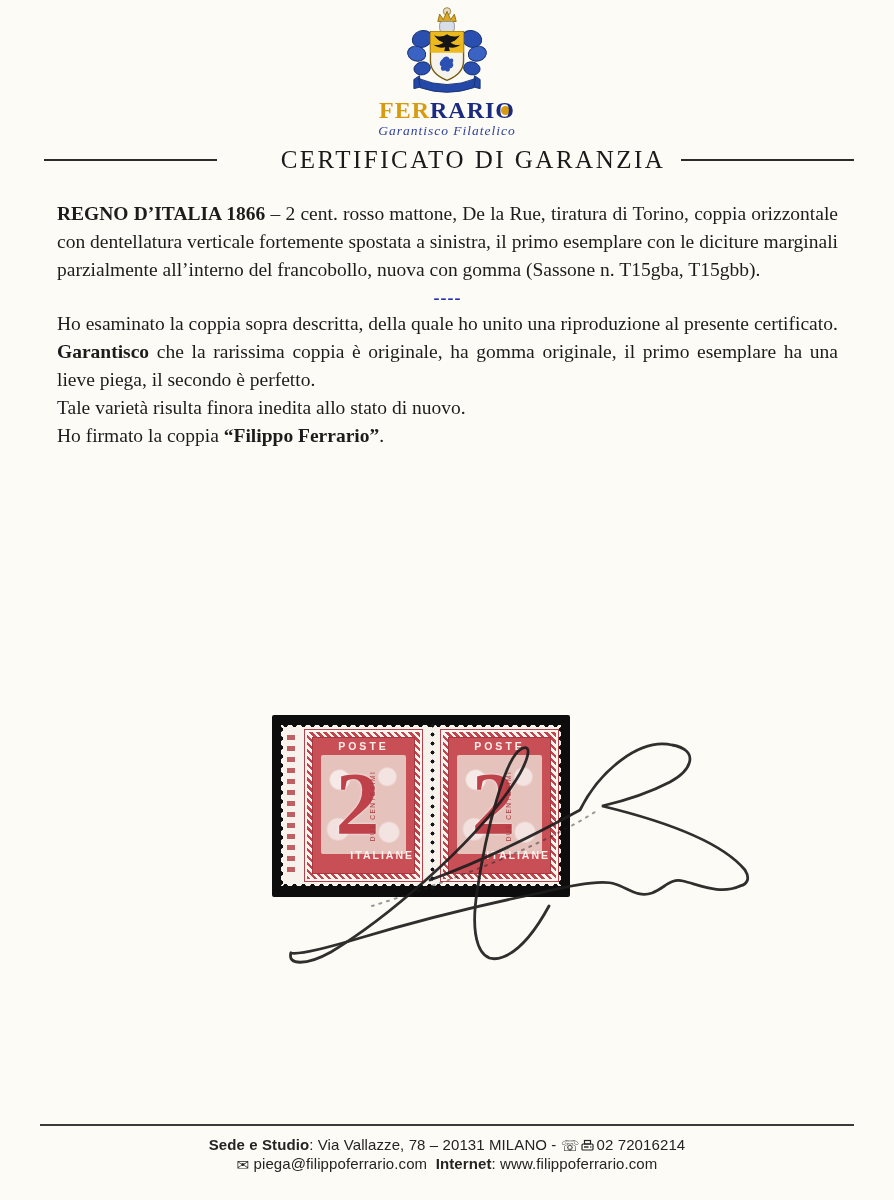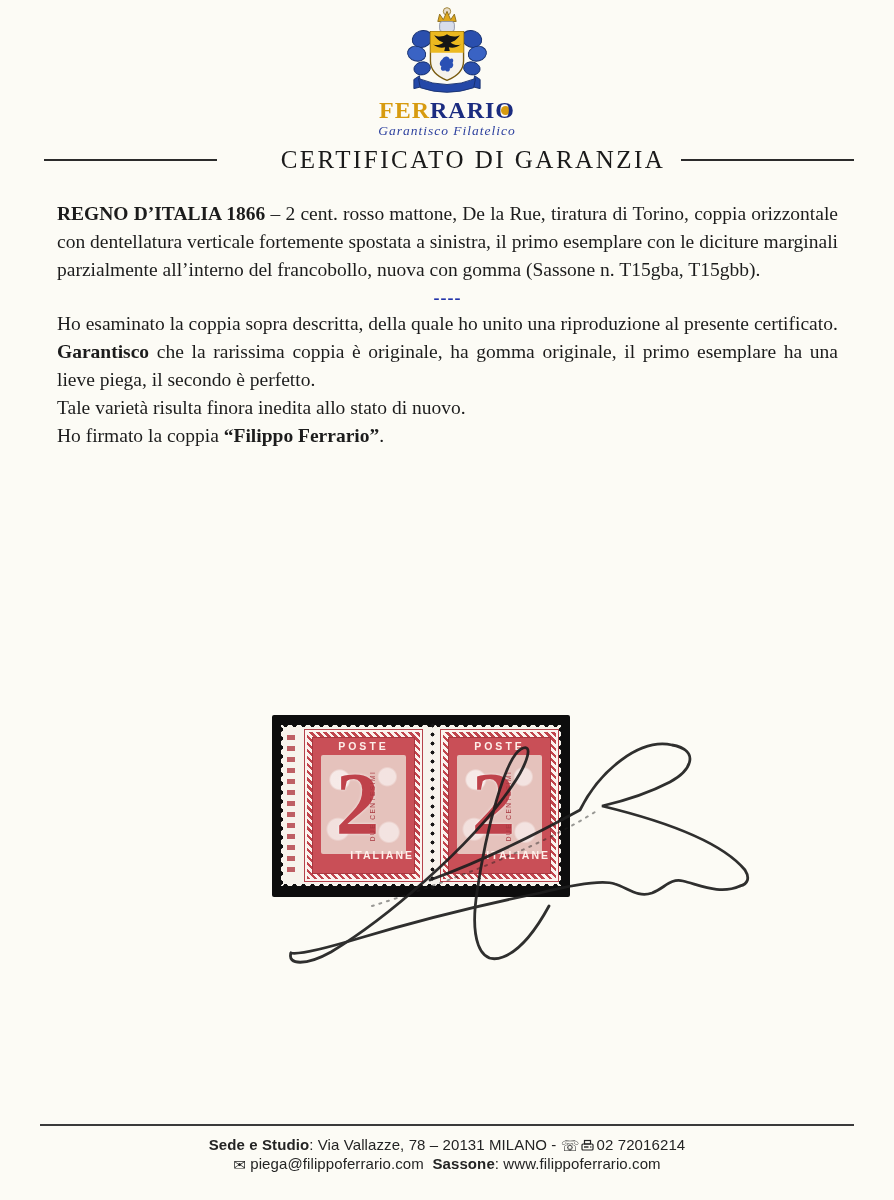--- a/index.html
+++ b/index.html
@@ -192,17 +192,17 @@
       <span class="fb">Sede e Studio</span><span>: Via Vallazze, 78 – 20131 MILANO - </span><span class="uni-icon">☏</span><svg class="fax-svg" width="13" height="13" viewBox="0 0 13 13">
           <rect x="1" y="5" width="11" height="6" rx="1" fill="none" stroke="#242424" stroke-width="1.2"></rect>
           <rect x="3.5" y="1.5" width="6" height="3.5" fill="none" stroke="#242424" stroke-width="1.2"></rect>
           <circle cx="9.8" cy="8" r="0.8" fill="#242424"></circle>
           <rect x="3" y="7.3" width="4.5" height="1.4" fill="#242424"></rect>
         </svg><span>02 72016214</span>
     </div>
     <div class="footer-line">
       <span class="uni-icon">✉</span>
       <span>piega@filippoferrario.com</span>&nbsp;
-      <span class="fb">Sassone</span><span>: www.filippoferrario.com</span>
+      <span class="fb">Internet</span><span>: www.filippoferrario.com</span>
     </div>
   </div>
 
 </div>
 
 </body></html>

